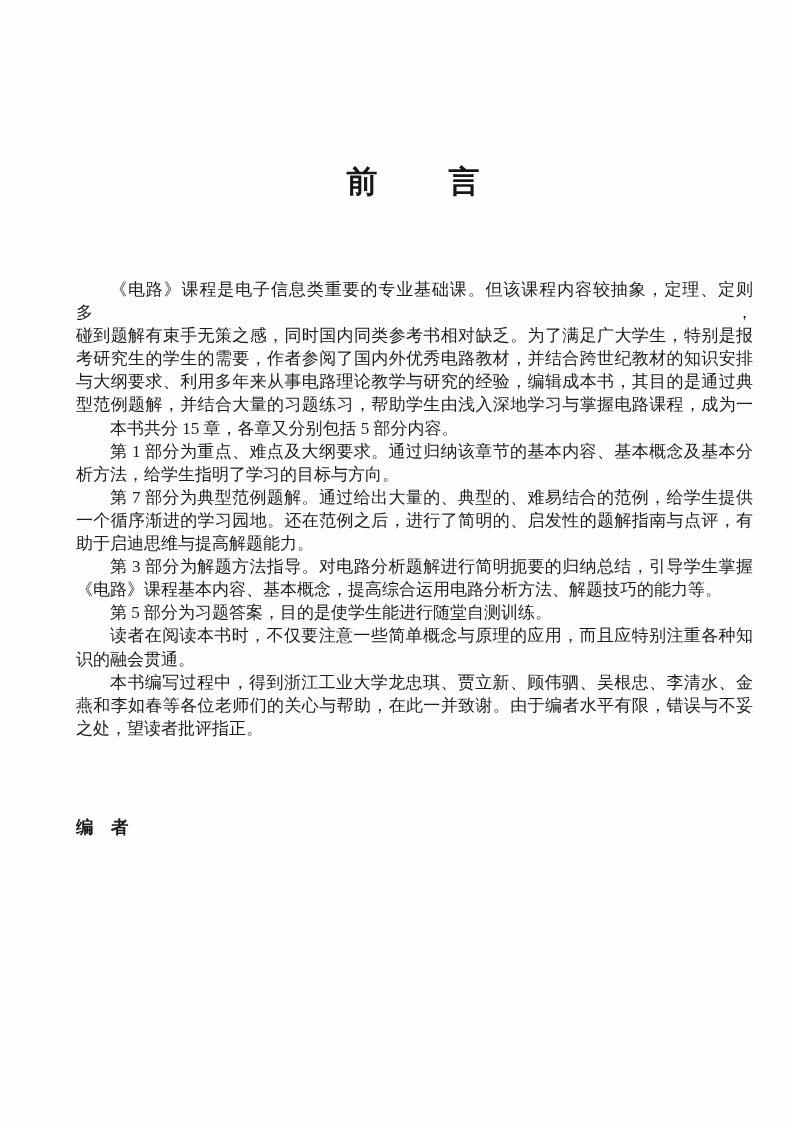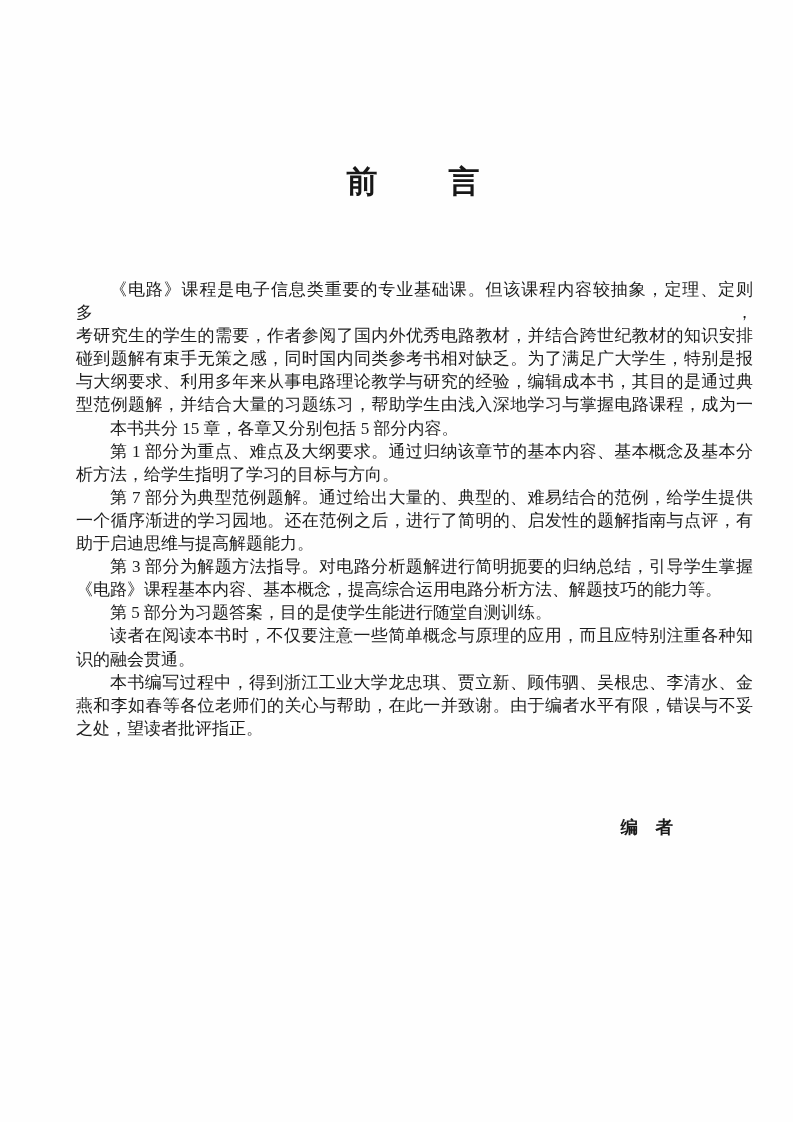--- a/index.html
+++ b/index.html
@@ -34,21 +34,21 @@
     text-align-last:justify;
     text-justify:inter-character;
   }
   .line.first { text-indent:2em; }
   .line.para-end { text-align-last:left; }
   .signature {
     position:absolute;
     top:815px; left:76px; width:677px;
     box-sizing:border-box;
     padding-right:80px;
-    text-align:right;
+    text-align:left;
     font-size:17.5px;
     font-weight:bold;
     color:#1a1a1a;
   }
   .speck {
     position:absolute;
     left:703px; top:689px;
     width:6px; height:2px;
     background:#a9a9a9;
     border-radius:1px;
@@ -58,22 +58,22 @@
 <body>
 
 <div class="page">
 
   <div class="doc-title">前　　言</div>
 
   <div class="body-text">
 
     <div class="paragraph">
       <div class="line first">《电路》课程是电子信息类重要的专业基础课。但该课程内容较抽象，定理、定则多，</div>
+      <div class="line">碰到题解有束手无策之感，同时国内同类参考书相对缺乏。为了满足广大学生，特别是报</div>
       <div class="line">考研究生的学生的需要，作者参阅了国内外优秀电路教材，并结合跨世纪教材的知识安排</div>
-      <div class="line">碰到题解有束手无策之感，同时国内同类参考书相对缺乏。为了满足广大学生，特别是报</div>
       <div class="line">与大纲要求、利用多年来从事电路理论教学与研究的经验，编辑成本书，其目的是通过典</div>
       <div class="line">型范例题解，并结合大量的习题练习，帮助学生由浅入深地学习与掌握电路课程，成为一</div>
     </div>
 
     <div class="paragraph">
       <div class="line first para-end">本书共分 15 章，各章又分别包括 5 部分内容。</div>
     </div>
 
     <div class="paragraph">
       <div class="line first">第 1 部分为重点、难点及大纲要求。通过归纳该章节的基本内容、基本概念及基本分</div>

